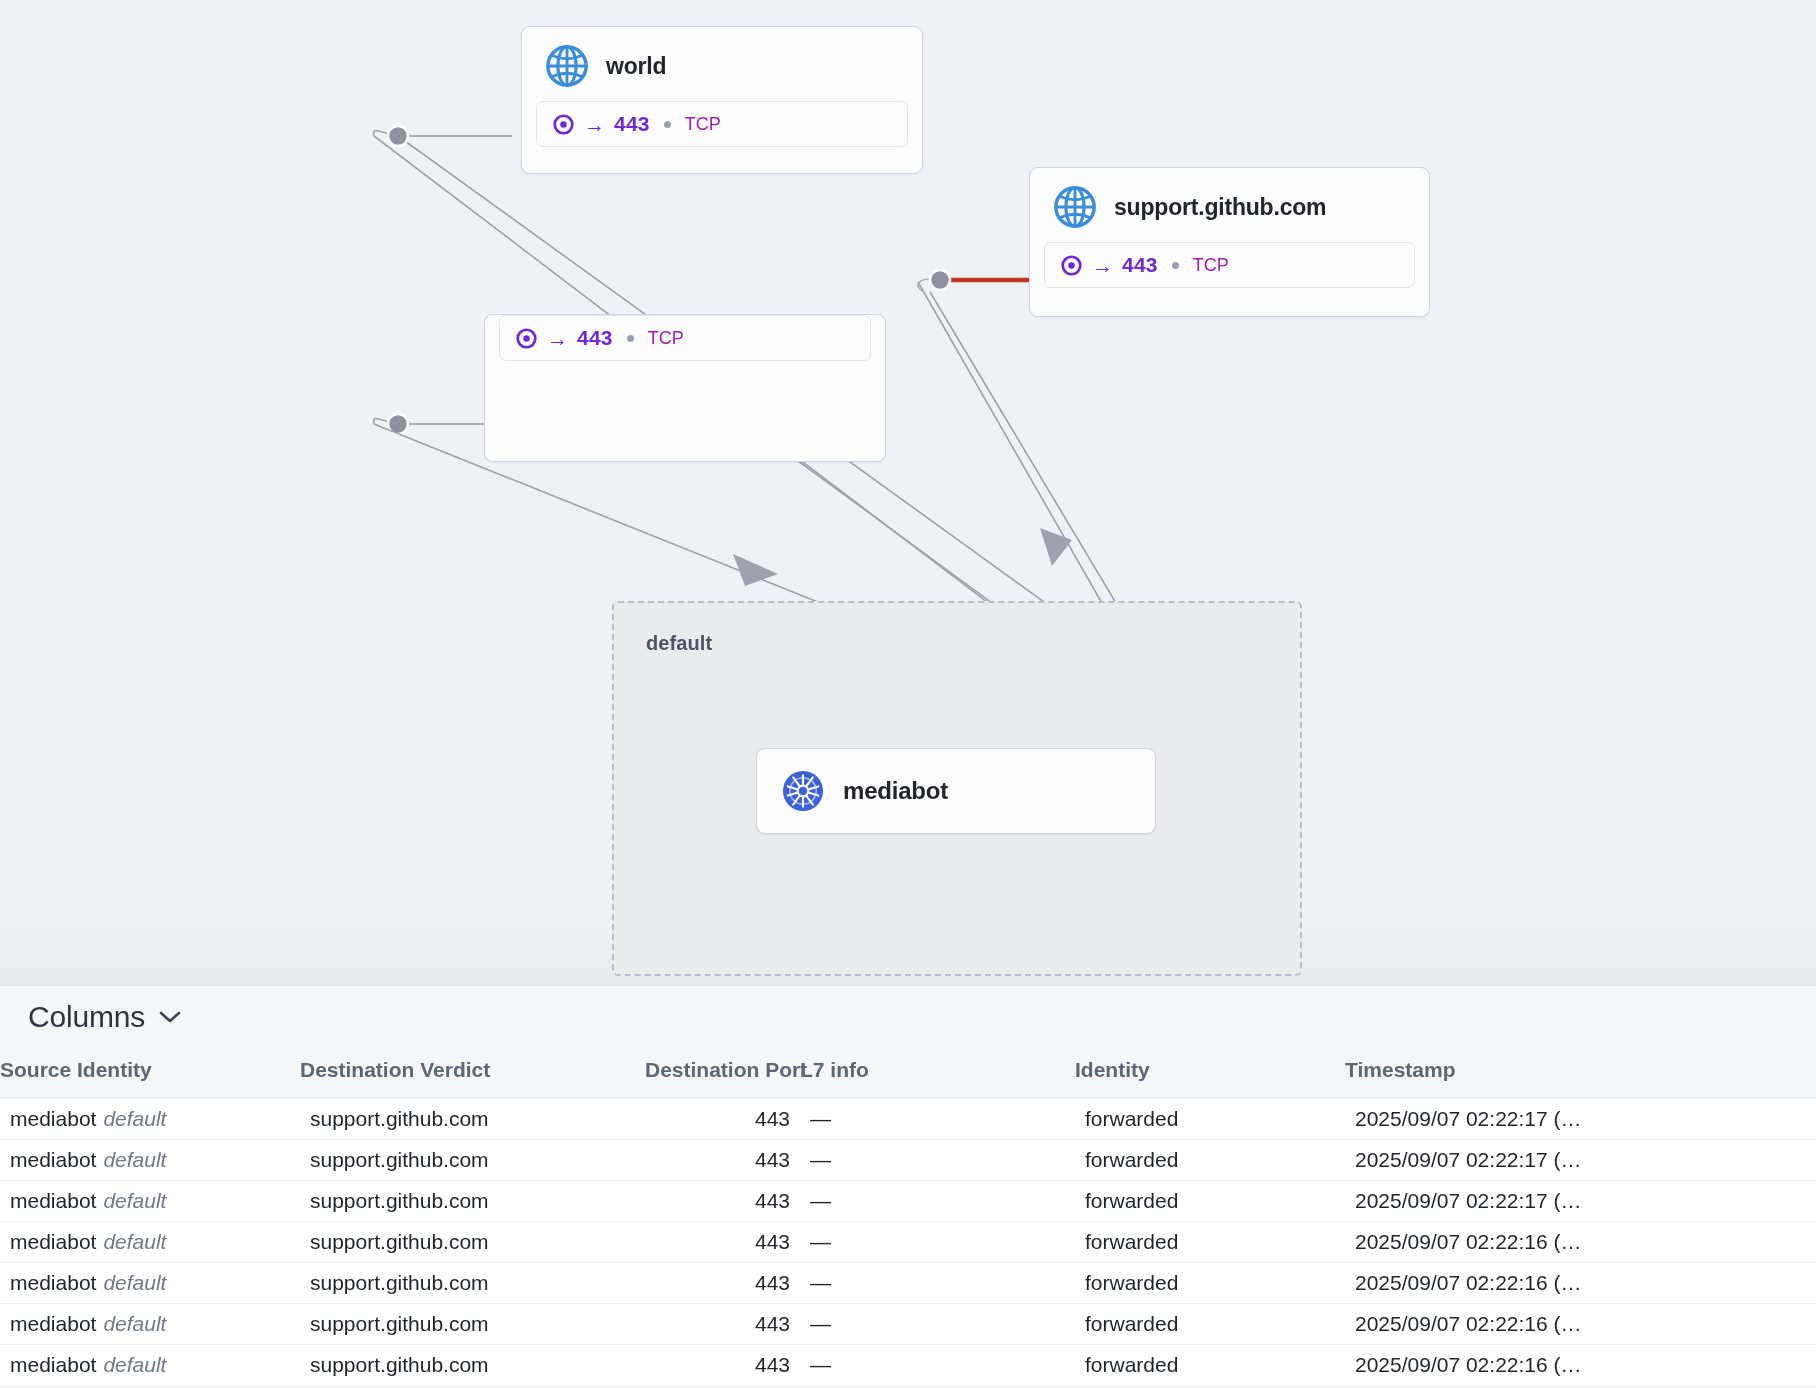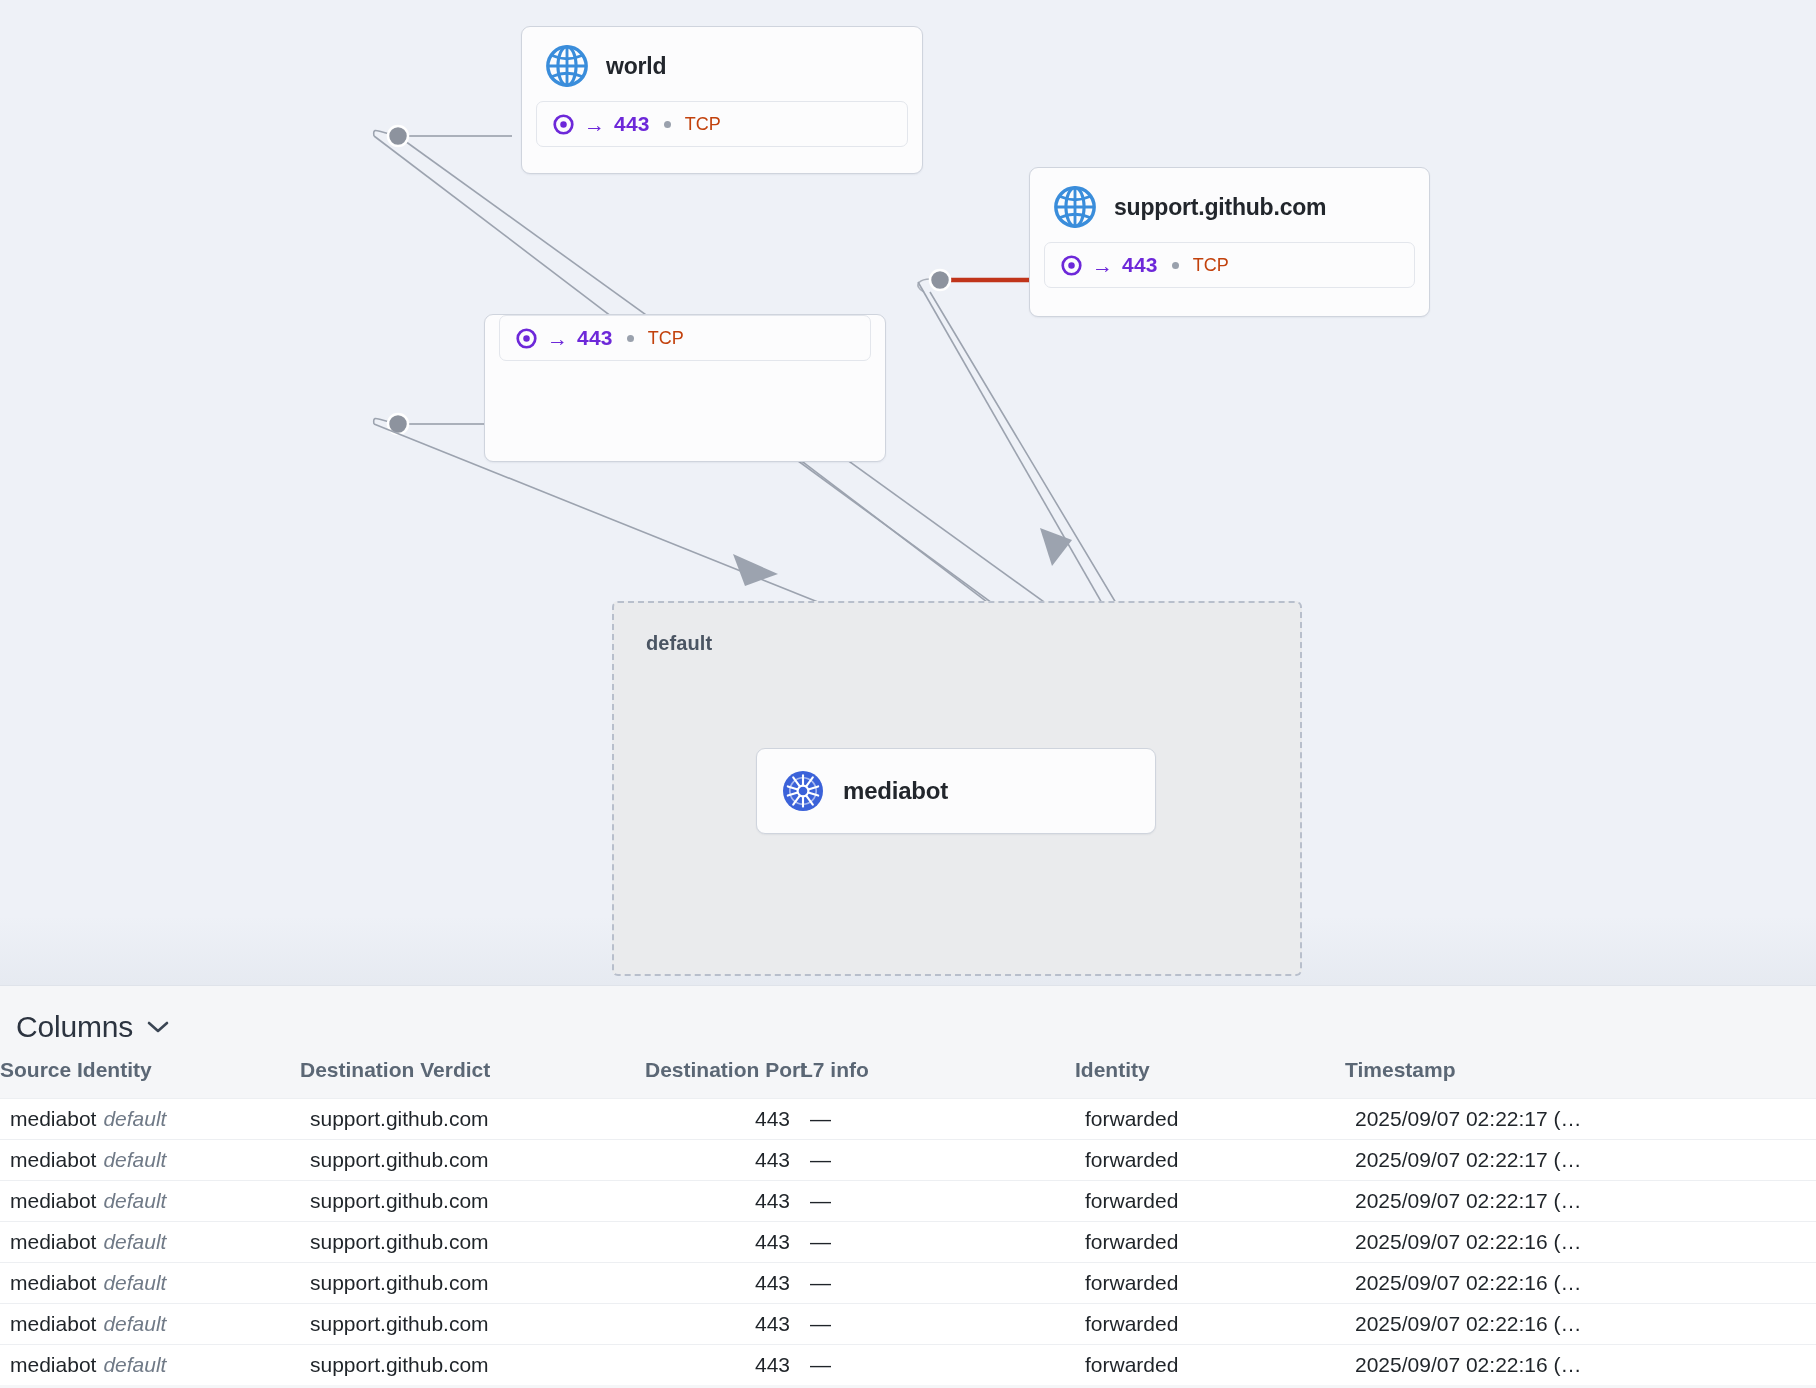--- a/index.html
+++ b/index.html
@@ -110,40 +110,40 @@
     font-size: 21px;
     letter-spacing: 0.2px;
   }
   .sep-dot {
     width: 7px; height: 7px; border-radius: 50%;
     background: #9aa1ad;
     margin: 0 5px;
     flex: none;
   }
   .proto {
-    color: #c2410c;
+    color: #a21caf;
     font-size: 18px;
   }
 
   
   #panel {
     position: absolute;
     left: 0;
     top: 985px;
     width: 1816px;
     height: 403px;
     background: #f5f6f8;
     border-top: 1px solid #dfe3ea;
     box-sizing: border-box;
   }
   #columns-bar {
     height: 62px;
     display: flex;
-    align-items: flex-end;
-    padding-left: 8px;
+    align-items: center;
+    padding-left: 20px;
     box-sizing: border-box;
   }
   #columns-btn {
     display: flex;
     align-items: center;
     gap: 14px;
     padding: 4px 8px;
     cursor: pointer;
     background: transparent;
     border: none;

